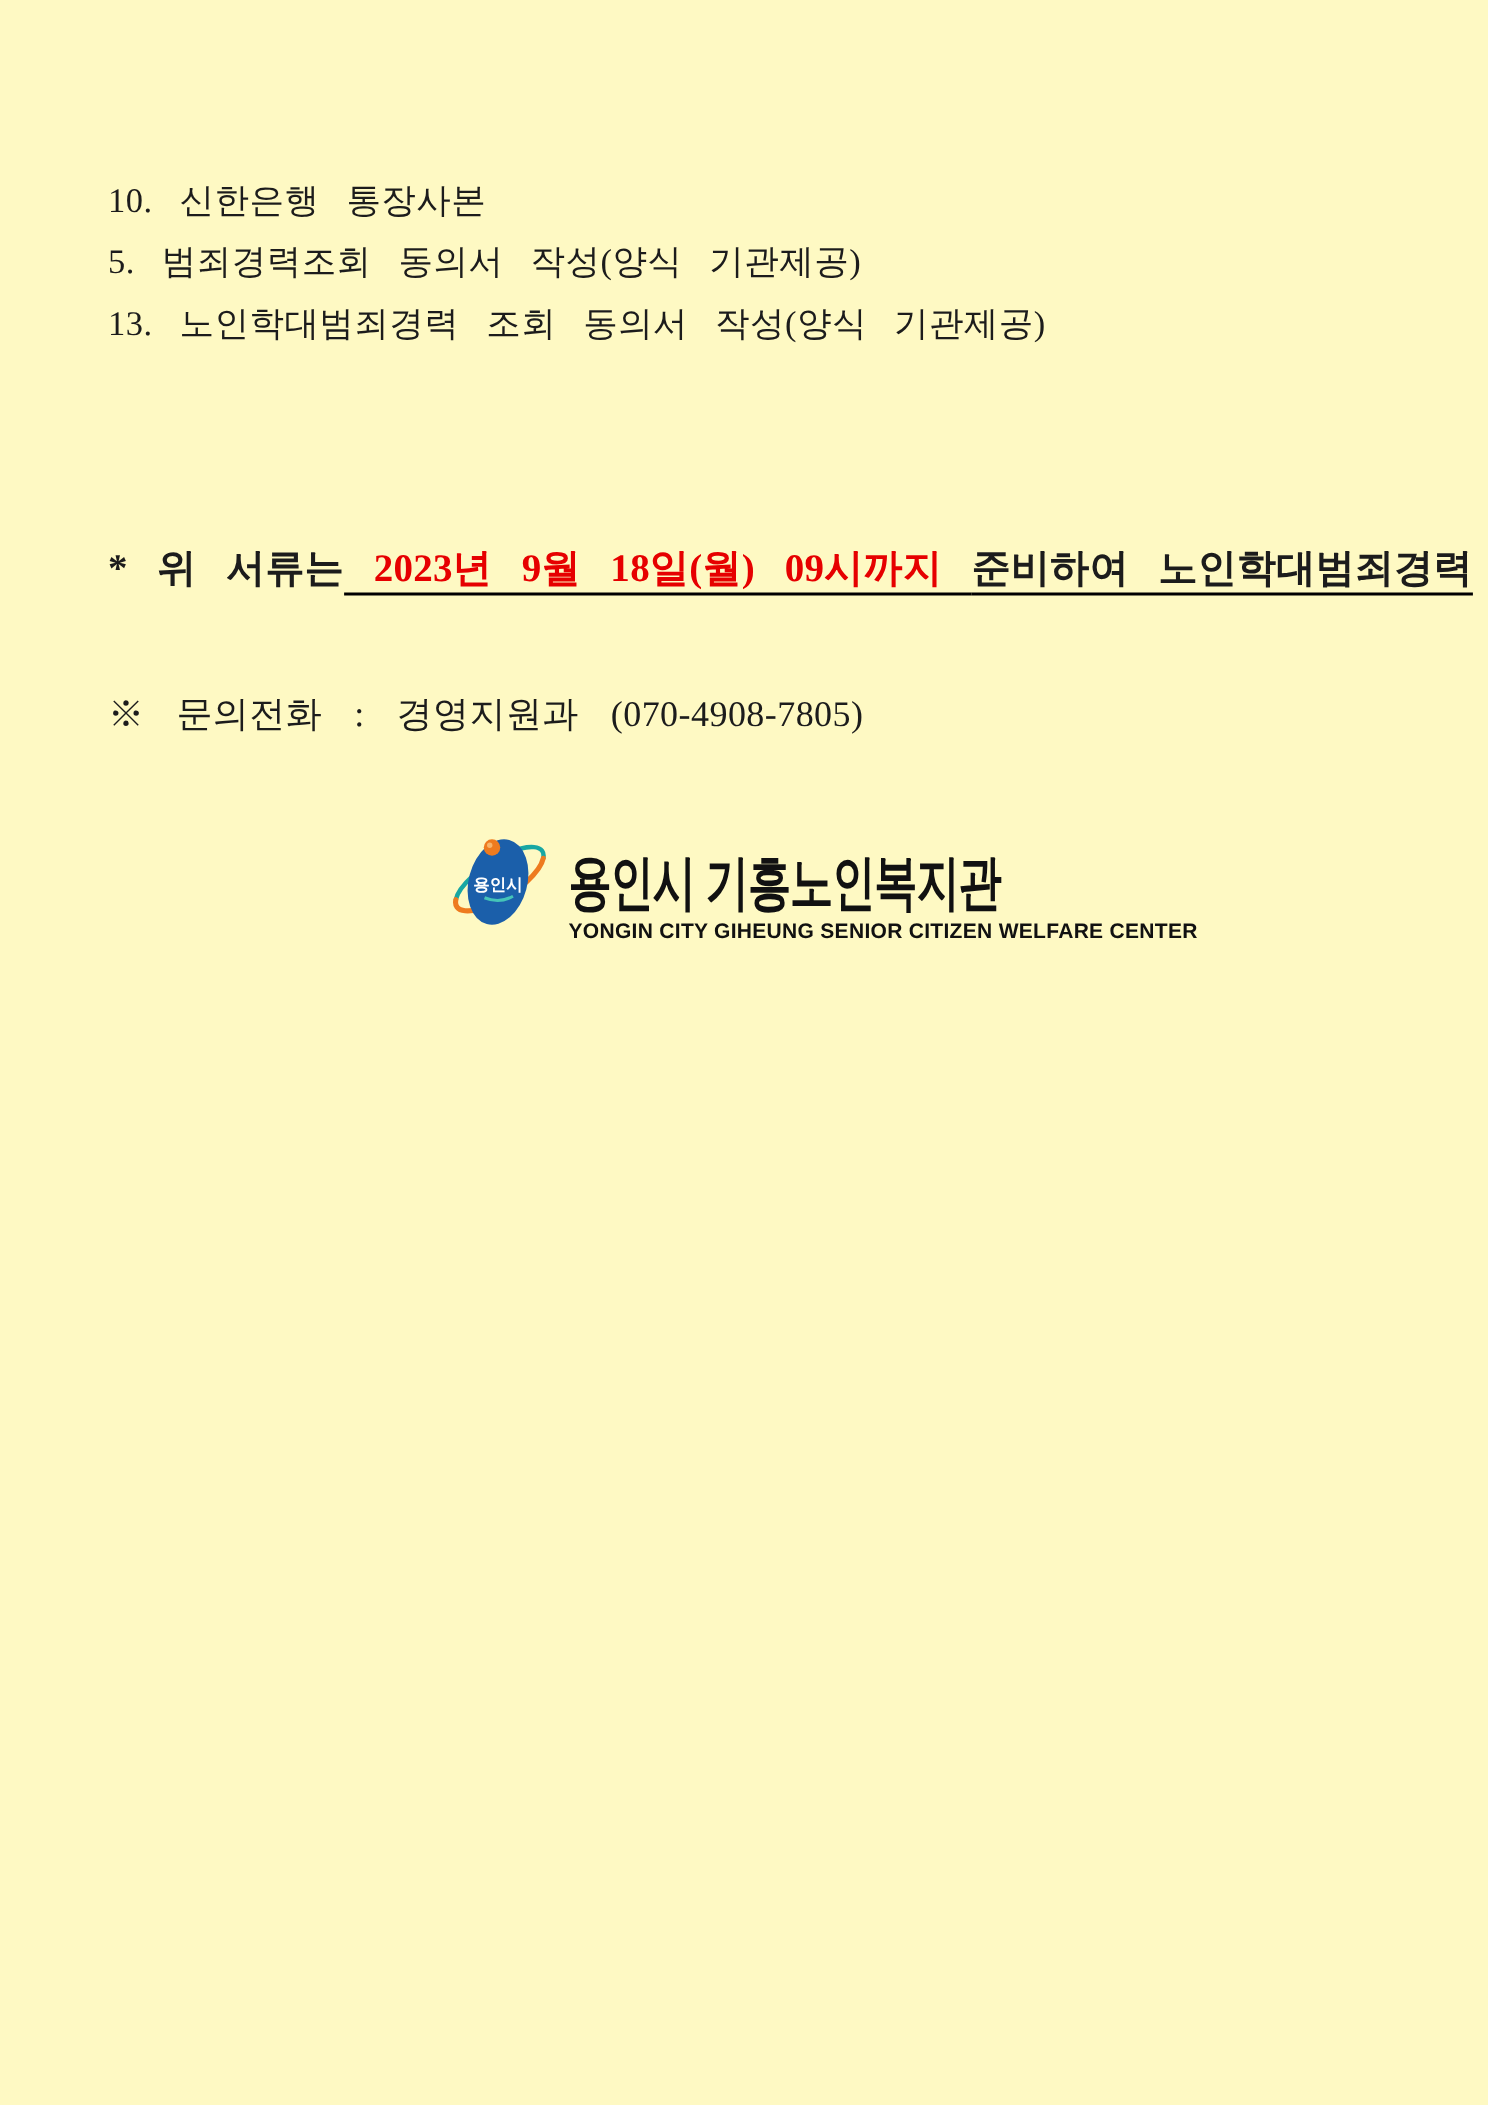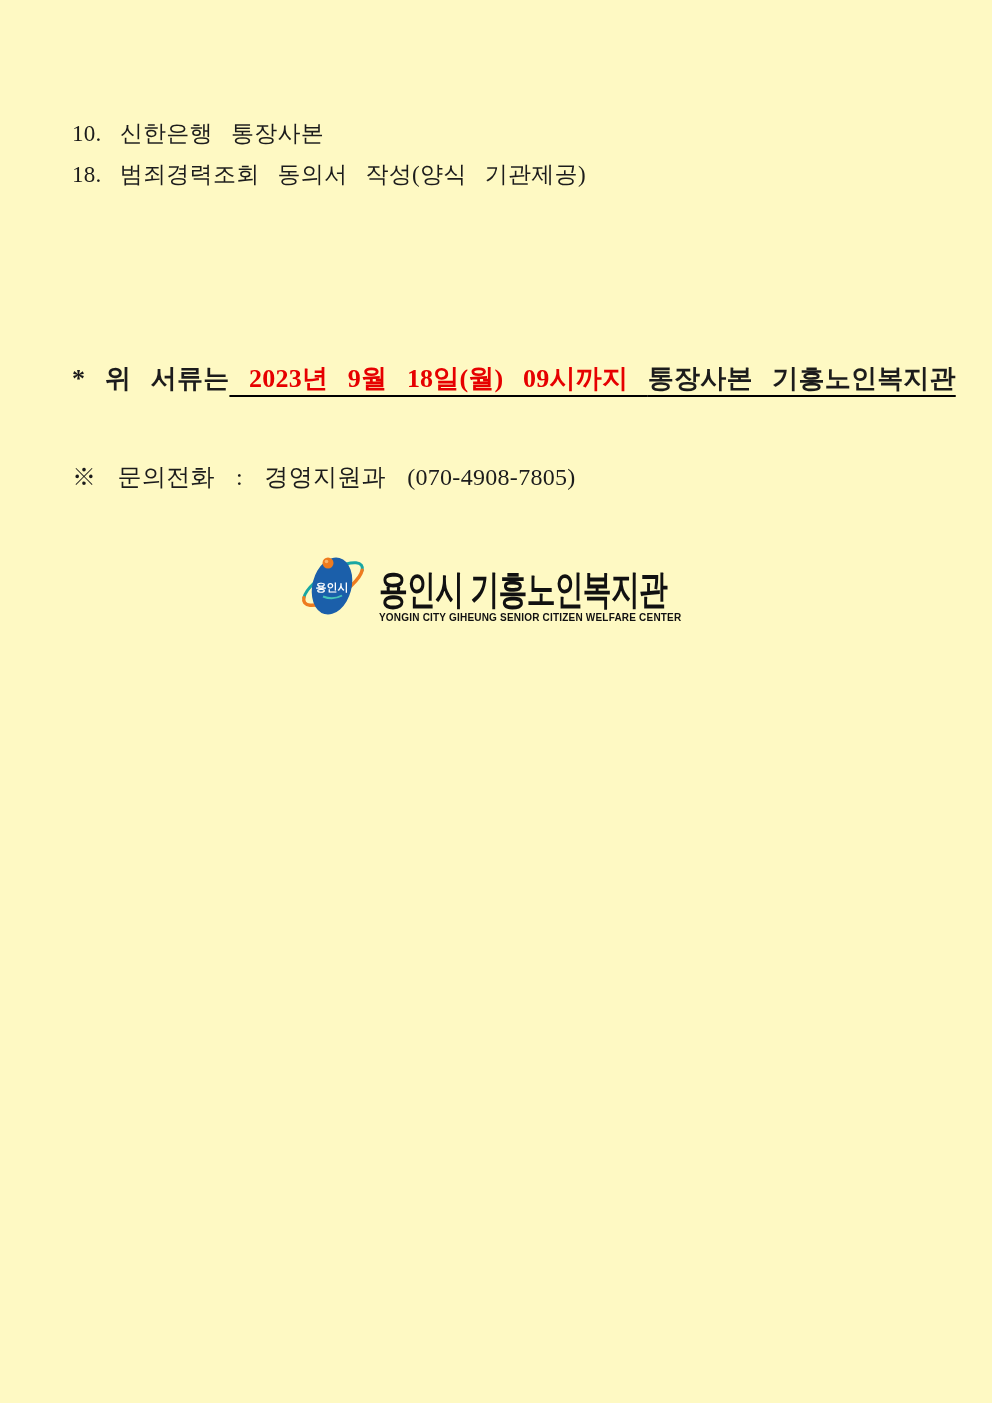--- a/index.html
+++ b/index.html
@@ -69,37 +69,38 @@
     font-weight: 800;
     line-height: 38px;
     letter-spacing: -1px;
     white-space: nowrap;
     transform: scaleX(0.72);
     transform-origin: left top;
     display: inline-block;
   }
   .logo-subtitle {
     margin-top: 4px;
-    font-size: 10px;
+    font-size: 14px;
     font-weight: bold;
     letter-spacing: 0.2px;
     white-space: nowrap;
   }
 </style>
 </head>
 <body>
 
 <div class="page">
 
   <div class="doc-list">
     <div>10. 신한은행 통장사본</div>
-    <div>18. 범죄경력조회 동의서 작성(양식 기관제공)</div>
+    <div>5. 범죄경력조회 동의서 작성(양식 기관제공)</div>
+    <div>13. 노인학대범죄경력 조회 동의서 작성(양식 기관제공)</div>
   </div>
 
-  <p class="notice"><span>* 위 서류는</span><span class="underlined"><span class="deadline"> 2023년 9월 18일(월) 09시까지 </span><span>통장사본 기흥노인복지관</span><br></span></p>
+  <p class="notice"><span>* 위 서류는</span><span class="underlined"><span class="deadline"> 2023년 9월 18일(월) 09시까지 </span><span>준비하여 노인학대범죄경력</span><br></span></p>
 
   <div class="contact">※ 문의전화 : 경영지원과 (070-4908-7805)</div>
 
   <div class="logo">
     <svg class="logo-mark" viewBox="0 0 74 70" aria-hidden="true">
       <g transform="rotate(-33 37 34)" fill="none" stroke-linecap="round">
         <path d="M 5.1 29.7 A 34 12.5 0 0 1 69 38.3" stroke="#18a7a3" stroke-width="3"></path>
         <path d="M 69 38.3 A 34 12.5 0 0 1 5.1 29.7" stroke="#ee7b1f" stroke-width="3.4"></path>
       </g>
       <ellipse cx="36" cy="36" rx="19.5" ry="29" fill="#1b5faa" transform="rotate(15 36 36)"></ellipse>

